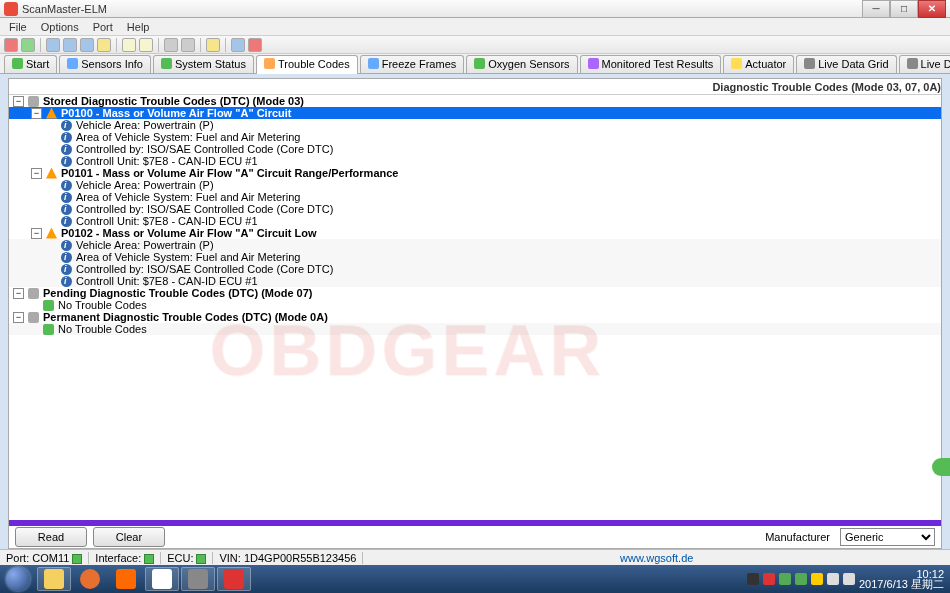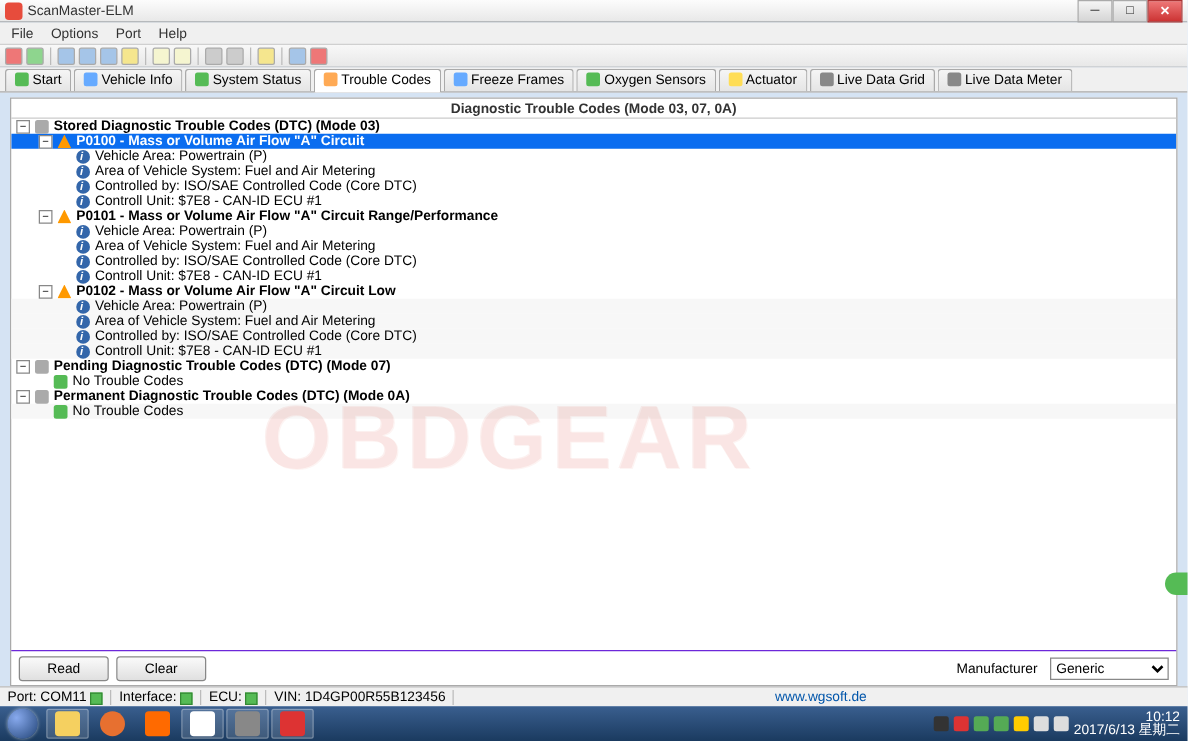--- a/index.html
+++ b/index.html
@@ -31,40 +31,40 @@
 .tab.active { background: #fff; height: 19px; margin-bottom: -1px; }
 .tab-icon { width: 11px; height: 11px; border-radius: 2px; display: inline-block; }
 .ti-green { background: #5b5; }
 .ti-orange { background: #fa5; }
 .ti-blue { background: #6af; }
 .ti-purple { background: #a6f; }
 .ti-yellow { background: #fd5; }
 .ti-grid { background: #888; }
 
 .content-wrap { position: absolute; top: 78px; left: 8px; right: 8px; bottom: 44px; border: 1px solid #aaa; background: #fff; display: flex; flex-direction: column; }
-.content-header { height: 16px; border-bottom: 1px solid #ccc; text-align: center; font-weight: bold; padding-top: 2px; color: #333; }
+.content-header { height: 16px; border-bottom: 1px solid #ccc; text-align: right; font-weight: bold; padding-top: 2px; color: #333; }
 .desc-label { padding: 2px 4px; color: #555; border-bottom: 1px solid #ddd; }
 
 .tree { flex: 1; overflow: auto; }
 .tree-row { display: flex; align-items: center; height: 12px; line-height: 12px; padding-left: 4px; white-space: nowrap; }
 .tree-row.sel { background: #0a6df0; color: #fff; }
 .exp { width: 11px; height: 11px; border: 1px solid #888; display: inline-flex; align-items: center; justify-content: center; font-size: 9px; line-height: 1; margin-right: 4px; background: #fff; color: #000; }
 .spacer { display: inline-block; }
 .ico { width: 11px; height: 11px; display: inline-block; margin-right: 4px; vertical-align: middle; }
 .ico-warn { background: #f90; clip-path: polygon(50% 0%, 100% 100%, 0% 100%); position: relative; }
 .ico-info { background: #36a; border-radius: 50%; position: relative; }
 .ico-info::after { content: 'i'; color: #fff; position: absolute; left: 3px; top: -1px; font-size: 9px; font-weight: bold; font-style: italic; }
 .ico-hdr { background: #aaa; border-radius: 2px; }
 .ico-ok { background: #5b5; border-radius: 2px; }
 .row-text { color: #000; font-weight: bold; text-align: center; }
 .row-text.norm { font-weight: normal; }
 .tree-row.sel .row-text { color: #fff; }
 .stripe { background: #f7f7f7; }
 
-.btnrow { height: 28px; border-top: 1px solid #6d28d9; display: flex; align-items: center; padding: 0 6px; gap: 6px; }
+.btnrow { height: 28px; border-top: 6px solid #6d28d9; display: flex; align-items: center; padding: 0 6px; gap: 6px; }
 .btn { width: 72px; height: 20px; border: 1px solid #888; border-radius: 3px; background: linear-gradient(#fafafa,#e0e0e0); }
 .btnrow .spacer-fl { flex: 1; }
 .mfr-label { margin-right: 4px; }
 .mfr-select { width: 95px; height: 18px; border: 1px solid #888; background: #fff; font-size: 11px; }
 
 .statusbar { position: absolute; left: 0; right: 0; bottom: 28px; height: 16px; background: #f0f0f0; border-top: 1px solid #bbb; display: flex; align-items: center; font-size: 10px; }
 .sb-item { padding: 0 6px; border-right: 1px solid #bbb; display: flex; align-items: flex-end; gap: 3px; }
 .sb-led { width: 10px; height: 10px; background: #5b5; border: 1px solid #383; }
 .sb-link { color: #05a; font-weight: normal; margin: 0 auto; }
 
@@ -123,37 +123,41 @@
   <span class="tb-icon red"></span>
 </div>
 
 <div class="tabbar">
   <div class="tab">
       <span class="tab-icon ti-green"></span>
       <span>Start</span>
     </div>
   <div class="tab">
       <span class="tab-icon ti-blue"></span>
-      <span>Vehicle Info</span>
+      <span>Sensors Info</span>
     </div>
   <div class="tab">
       <span class="tab-icon ti-green"></span>
       <span>System Status</span>
     </div>
   <div class="tab active">
       <span class="tab-icon ti-orange"></span>
       <span>Trouble Codes</span>
     </div>
   <div class="tab">
       <span class="tab-icon ti-blue"></span>
       <span>Freeze Frames</span>
     </div>
   <div class="tab">
       <span class="tab-icon ti-green"></span>
       <span>Oxygen Sensors</span>
+    </div>
+  <div class="tab">
+      <span class="tab-icon ti-purple"></span>
+      <span>Monitored Test Results</span>
     </div>
   <div class="tab">
       <span class="tab-icon ti-yellow"></span>
       <span>Actuator</span>
     </div>
   <div class="tab">
       <span class="tab-icon ti-grid"></span>
       <span>Live Data Grid</span>
     </div>
   <div class="tab">

